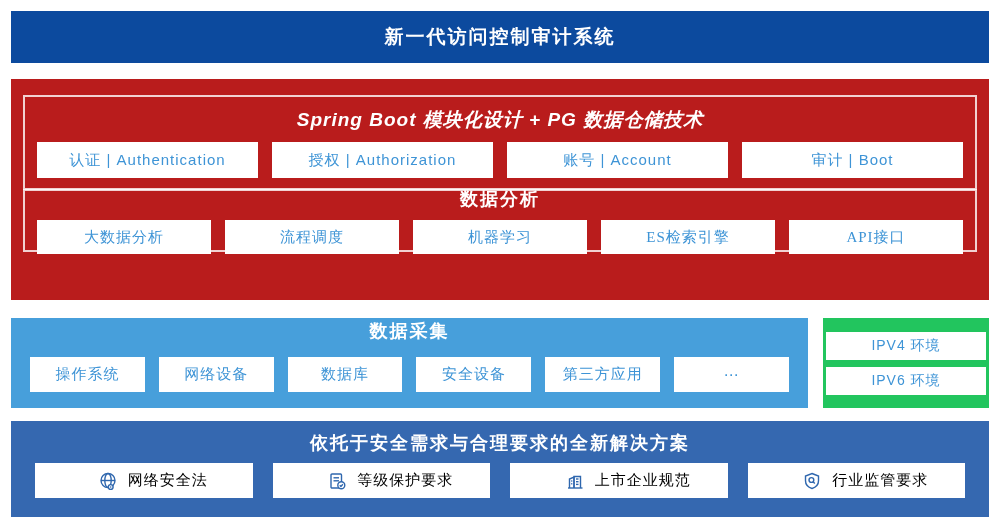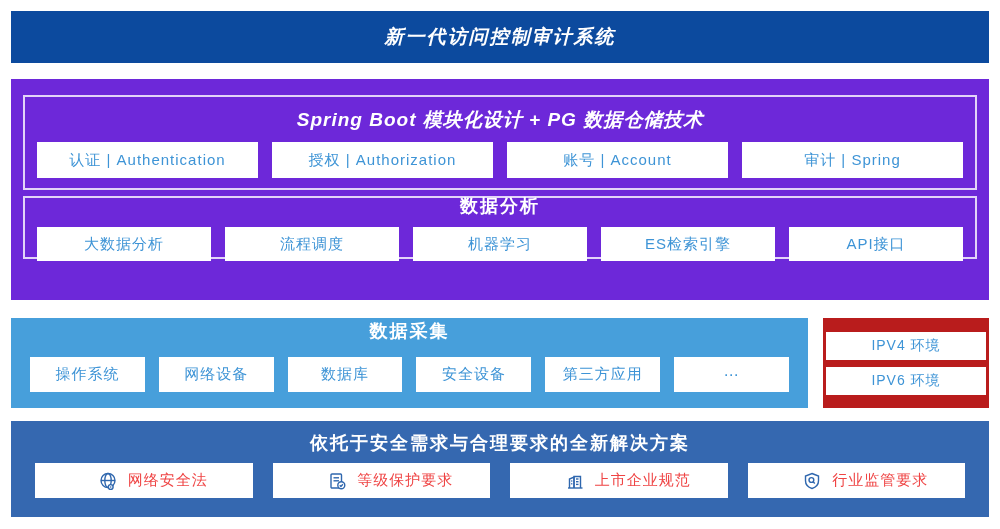--- a/index.html
+++ b/index.html
@@ -6,36 +6,36 @@
   html, body { width: 1000px; height: 529px; background: #ffffff; overflow: hidden; }
   body { font-family: "Liberation Sans", "DejaVu Sans", sans-serif; position: relative; }
 
   .abs { position: absolute; }
 
   
   .banner {
     left: 11px; top: 11px; width: 978px; height: 52px;
     background: #0c4a9e; color: #ffffff;
     display: flex; align-items: center; justify-content: center;
-    font-size: 19px; font-weight: bold; letter-spacing: 2px; font-style: italic;
+    font-size: 19px; font-weight: bold; letter-spacing: 2px;
   }
 
   
   .platform {
     left: 11px; top: 79px; width: 978px; height: 221px;
-    background: #6d28d9;
+    background: #b91c1c;
   }
   .inner-box {
     position: absolute; left: 12px; width: 954px;
     border: 2px solid rgba(255,255,255,0.8);
     display: flex; flex-direction: column; justify-content: center;
     gap: 9px; padding: 0 12px;
   }
   .inner-box.modules { top: 16px; height: 95px; }
-  .inner-box.analysis { top: 117px; height: 63px; }
+  .inner-box.analysis { top: 110px; height: 63px; font-family: Liberation Serif, serif; }
 
   .sec-title {
     color: #ffffff; text-align: center; font-weight: bold;
     font-size: 18px; letter-spacing: 2px;
   }
   .sec-title.italic { font-style: italic; font-size: 19px; letter-spacing: 1px; }
 
   .row { display: flex; gap: 14px; }
   .item-box {
     flex: 1; background: #ffffff; color: #3e94d6;
@@ -49,34 +49,34 @@
   
   .collection {
     left: 11px; top: 318px; width: 797px; height: 90px;
     background: #479fdb; padding-top: 1px;
   }
   .collection .row { margin: 14px 19px 0 19px; }
 
   
   .env-panel {
     left: 823px; top: 318px; width: 166px; height: 90px;
-    background: #b91c1c;
+    background: #22c55e;
     display: flex; flex-direction: column; justify-content: center;
     gap: 7px; padding: 0 3px;
   }
   .env-panel .item-box { height: 28px; flex: none; font-size: 14px; }
 
   
   .solution {
     left: 11px; top: 421px; width: 978px; height: 96px;
     background: #3568b0; padding-top: 10px;
   }
   .solution .row { margin: 8px 24px 0 24px; gap: 20px; }
   .sol-box {
-    flex: 1; background: #ffffff; color: #ef4444; height: 35px;
+    flex: 1; background: #ffffff; color: #000000; height: 35px;
     display: flex; align-items: center; justify-content: center;
     gap: 10px; font-size: 15px; letter-spacing: 1px; padding-left: 18px;
   }
   .sol-icon { width: 20px; height: 20px; display: inline-flex; }
   .sol-icon svg { width: 20px; height: 20px; }
 </style>
 </head>
 <body>
 
 <div class="abs banner">新一代访问控制审计系统</div>
@@ -92,21 +92,21 @@
 
         <div class="item-box">
           <span>授权 | Authorization</span>
         </div>
 
         <div class="item-box">
           <span>账号 | Account</span>
         </div>
 
         <div class="item-box">
-          <span>审计 | Spring</span>
+          <span>审计 | Boot</span>
         </div>
       </div>
   </div>
   <div class="inner-box analysis">
     <div class="sec-title">数据分析</div>
     <div class="row h34">
 
         <div class="item-box">
           <span>大数据分析</span>
         </div>

